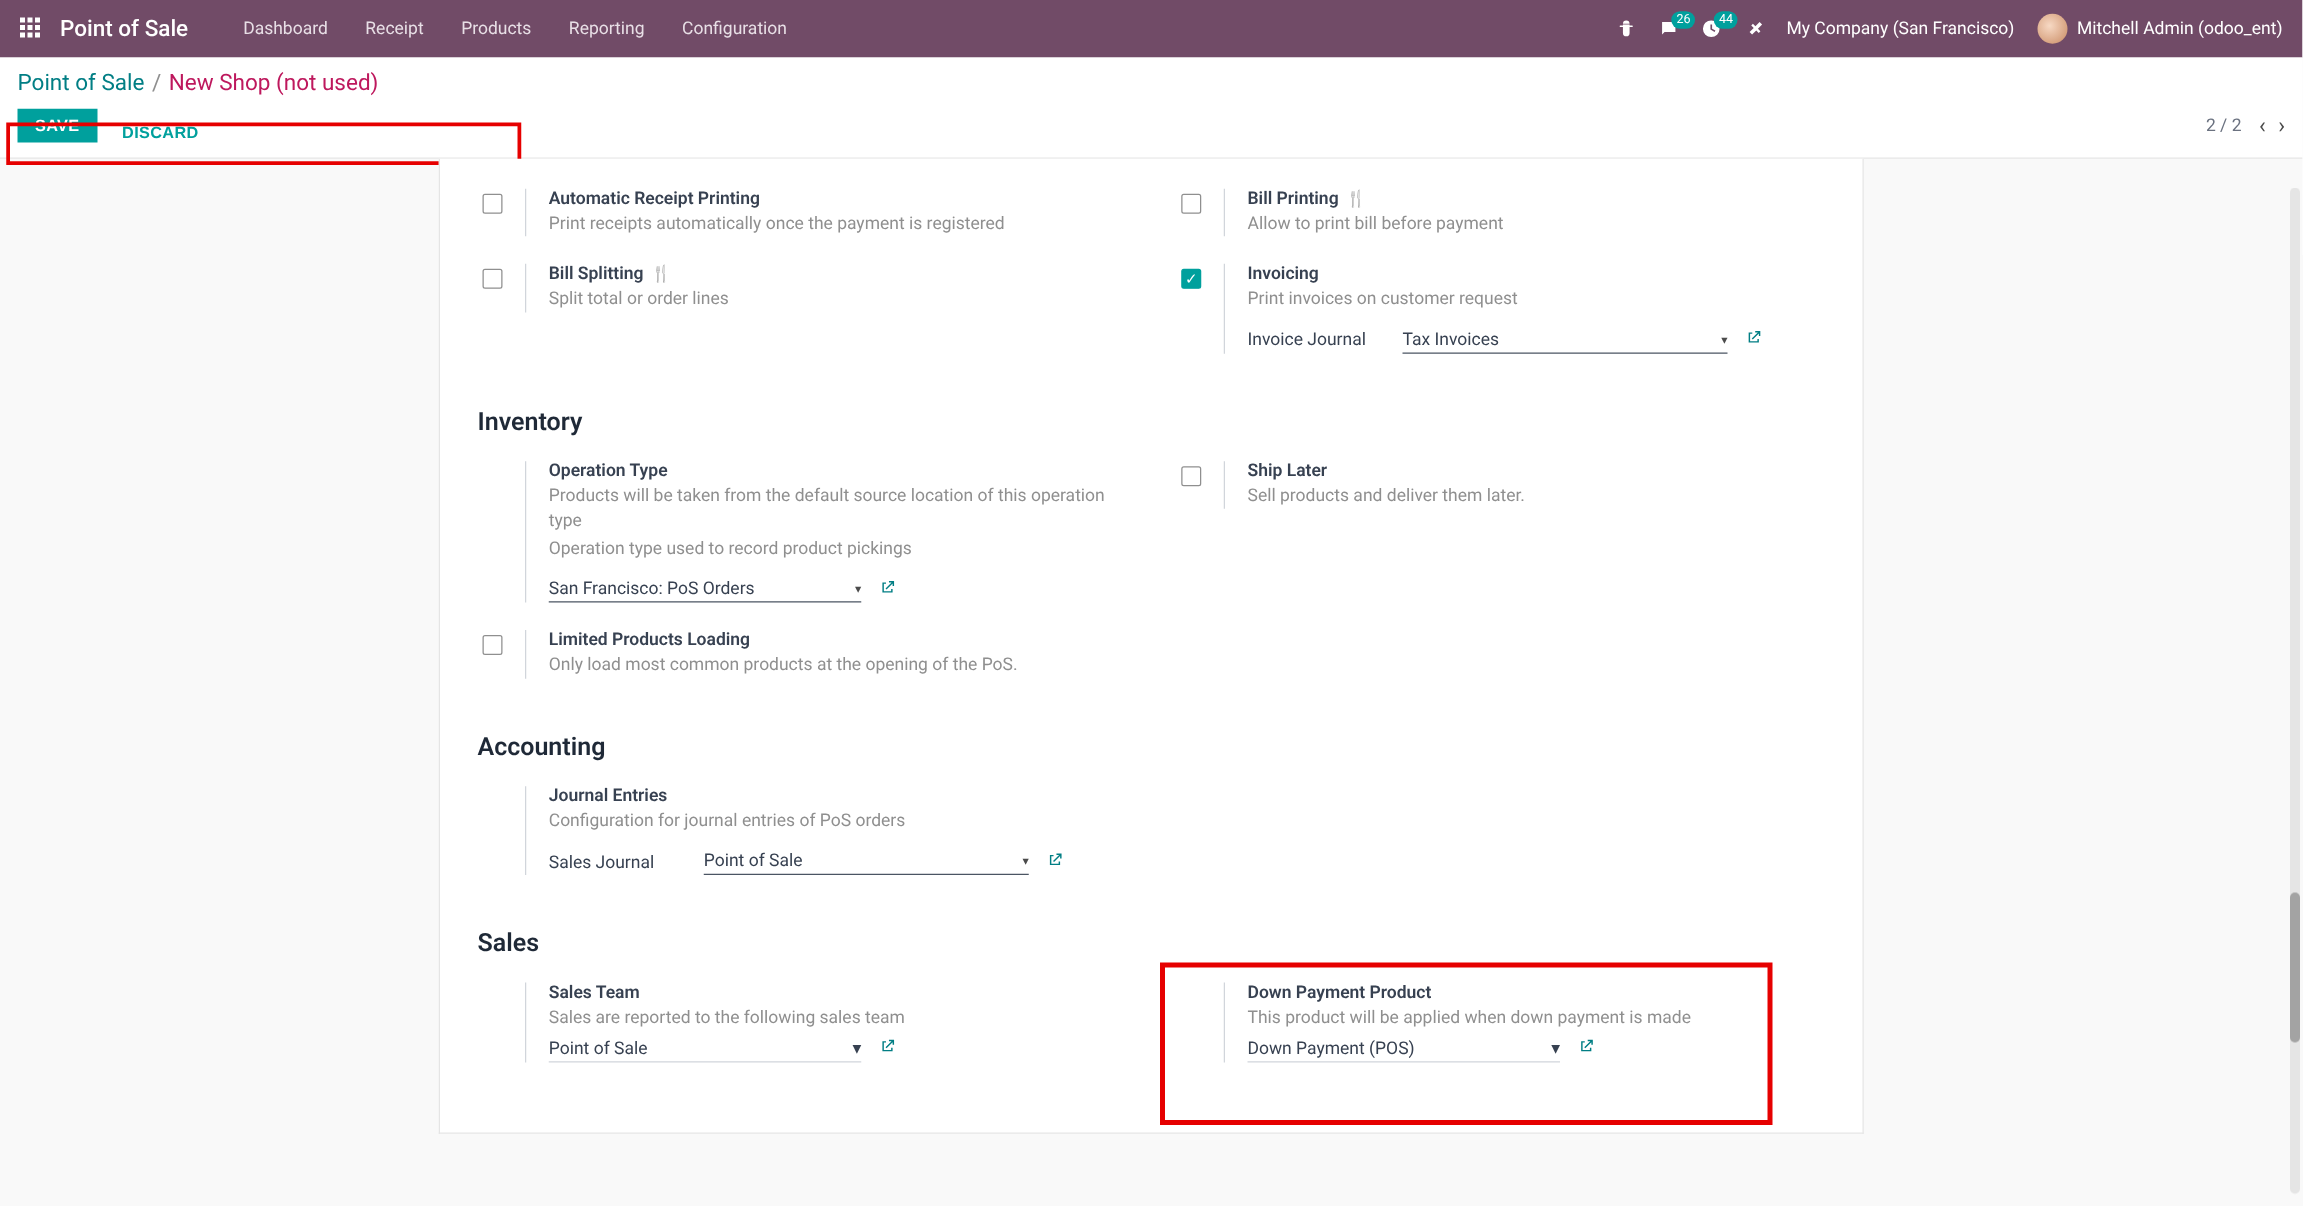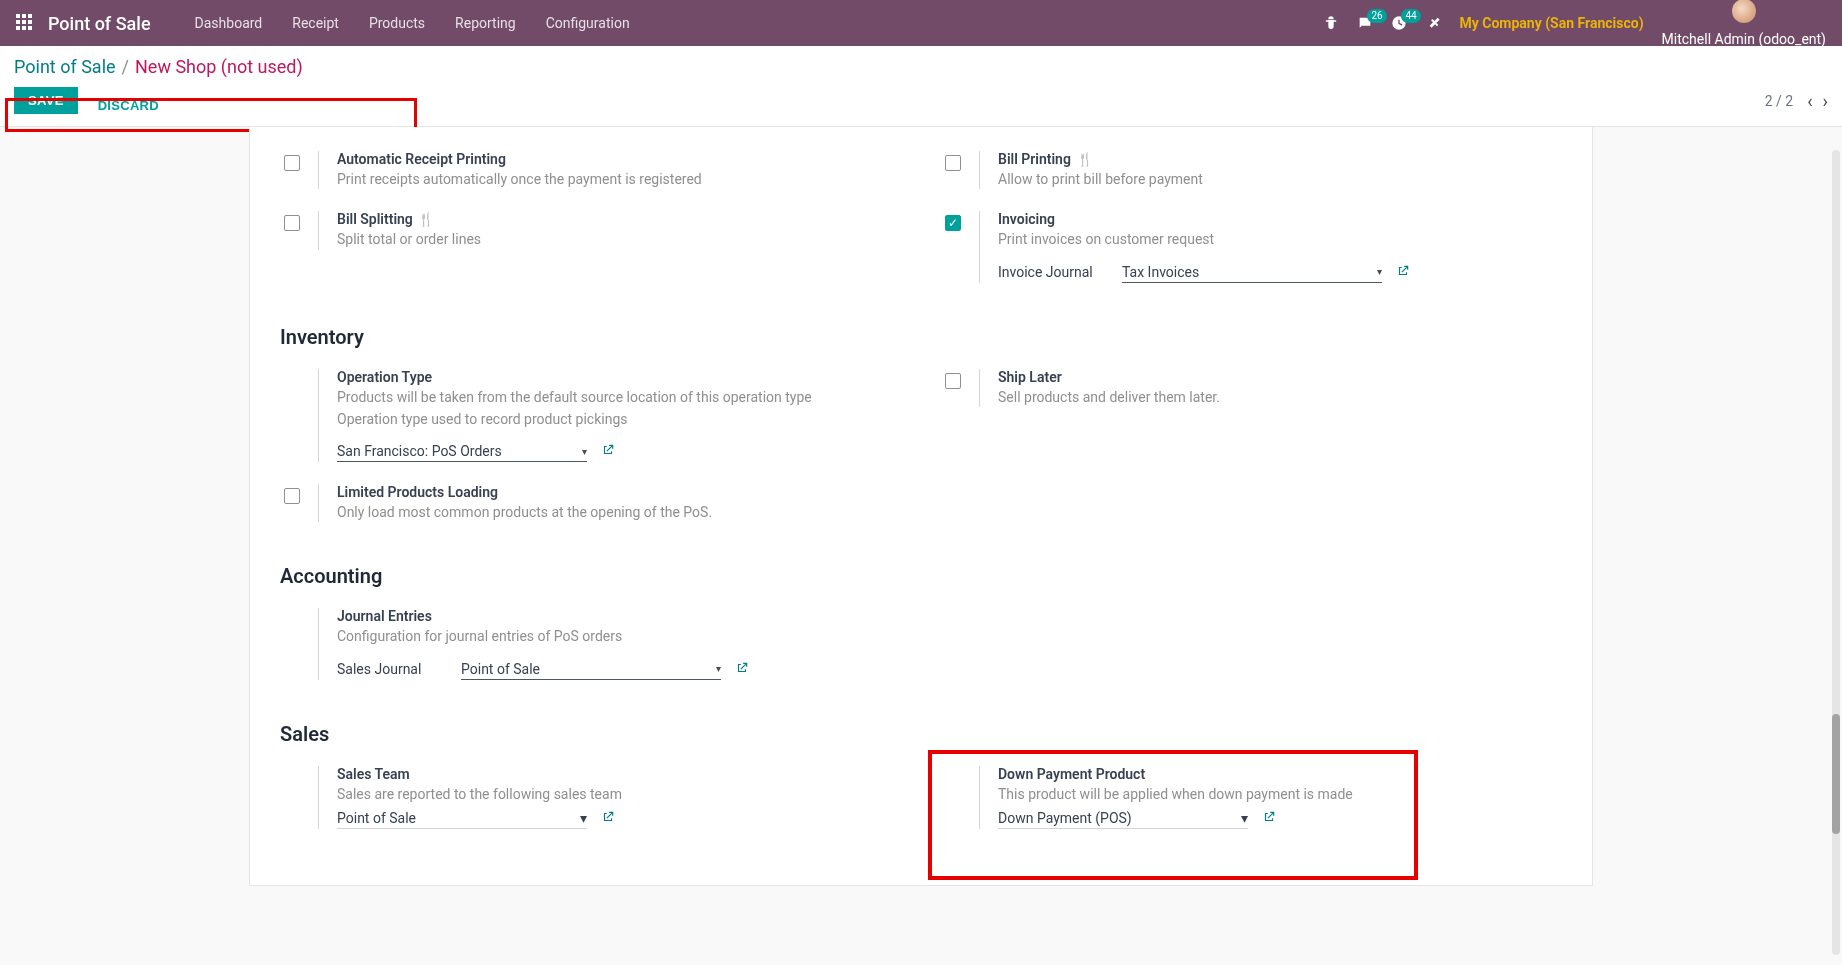--- a/index.html
+++ b/index.html
@@ -29,22 +29,22 @@
     cursor: pointer;
   }
   .apps-icon span { background: #fff; }
   .brand { font-size: 18px; font-weight: 500; margin-right: 30px; white-space: nowrap; }
   .nav-items { display: flex; gap: 2px; }
   .nav-item { padding: 6px 14px; color: #e8dfe6; cursor: pointer; font-size: 14px; }
   .spacer { flex: 1; }
   .nav-right { display: flex; align-items: center; gap: 18px; }
   .nr-icon { position: relative; cursor: pointer; display:flex; align-items:center; }
   .badge { position:absolute; top:-6px; left:10px; background:#00a09d; color:#fff; font-size:10px; padding:0 4px; border-radius:7px; line-height:14px; }
-  .company { color:#eab308; font-size:14px; cursor:pointer;font-weight:bold; }
-  .user-block { display:flex; align-items:center; gap:8px; cursor:pointer; color:#fff;flex-direction:column; }
+  .company { color:#ffffff; font-size:14px; cursor:pointer; }
+  .user-block { display:flex; align-items:center; gap:8px; cursor:pointer; color:#fff; }
   .avatar { width:24px; height:24px; border-radius:50%; background: radial-gradient(circle at 40% 40%, #f7d9c4, #c98a62); }
   
   .control-panel { background:#fff; border-bottom:1px solid #e5e5e5; }
   .breadcrumb {
     padding: 10px 14px 0 14px;
     font-size: 18px;
     display:flex;
     align-items:center;
     gap:6px;
   }
@@ -69,21 +69,21 @@
     background:#00a09d; color:#fff; border:none; padding:6px 14px;
     font-weight:600; cursor:pointer; font-size:13px; letter-spacing:0.3px;
   }
   .btn-discard { color:#00a09d; background:none; border:none; font-weight:600; cursor:pointer; font-size:13px; letter-spacing:0.3px; }
   .cp-right { display:flex; align-items:center; gap:14px; color:#6b7280; }
   .pager-arrows { display:flex; gap:10px; }
   .pager-arrow { cursor:pointer; font-size:18px; color:#4b4b4b; }
   
   .form-wrap { display:flex; justify-content:center; padding: 0 0 40px 0; }
   .sheet {
-    background:#fff; width:1344px; margin-top:0;
+    background:#fff; width:1140px; margin-top:0;
     border:1px solid #e5e5e5; border-top:none;
     padding: 18px 30px 40px 30px;
     position:relative;
   }
   .section-title { font-size:20px; font-weight:600; color:#1f2937; margin: 26px 0 14px 0; }
   .settings-grid { display:flex; gap:40px; }
   .col { flex:1; }
   .setting {
     display:flex; align-items:flex-start; gap:14px;
     padding: 6px 0 16px 0;

